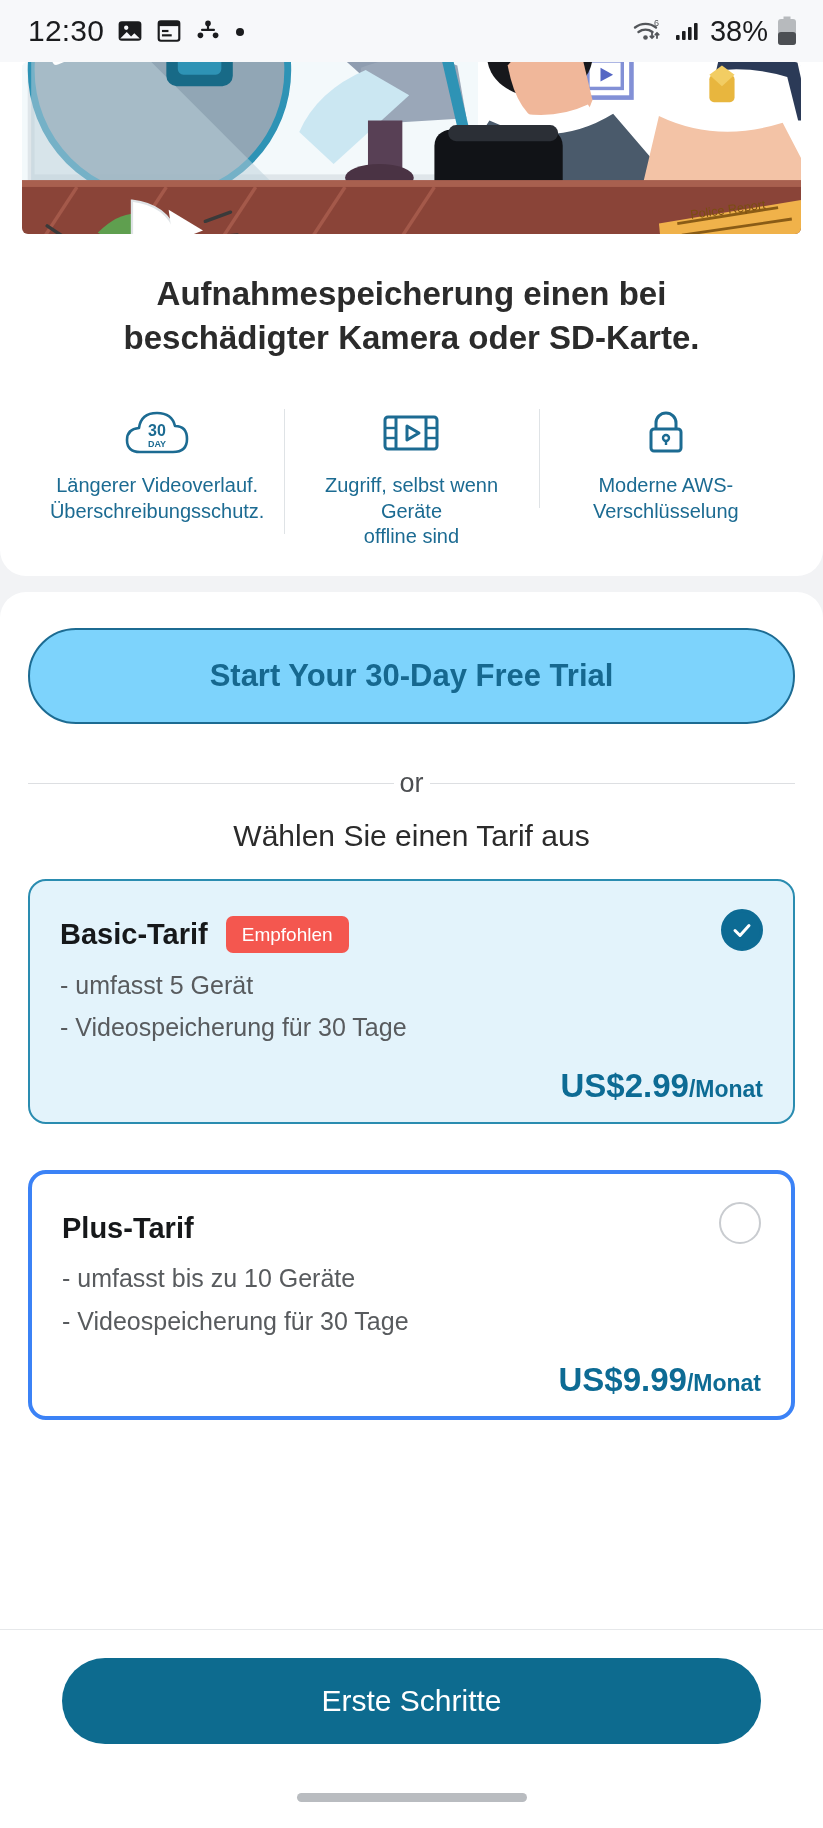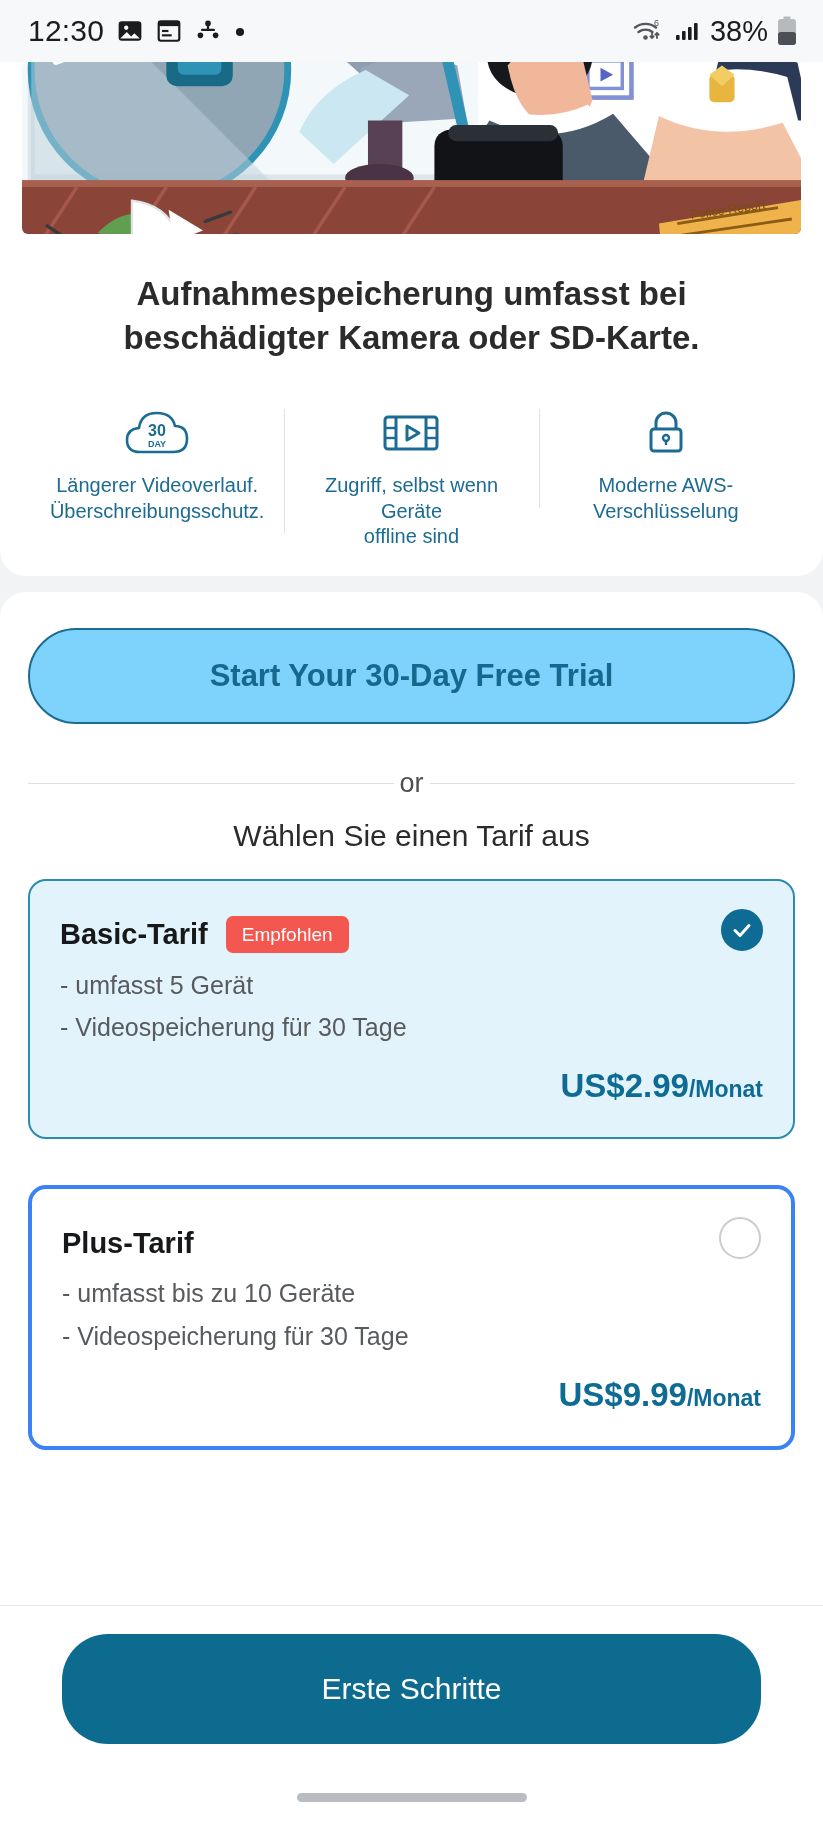--- a/index.html
+++ b/index.html
@@ -64,21 +64,21 @@
   }
 
   .or-row { display:flex; align-items:center; margin:44px 28px 0; gap:6px; }
   .or-row .line { flex:1 1 auto; height:1px; background:#dddfe2; }
   .or-row .or-text { font-size:27px; color:#4d4f52; }
 
   .choose-title { text-align:center; font-size:30px; color:#2b2b2b; margin:20px 0 0; }
 
   .plans { margin:26px 28px 0; }
   .plan {
-    border-radius:18px; padding:28px 30px 32px;
+    border-radius:18px; padding:28px 30px 17px;
     position:relative; margin-bottom:46px;
   }
   .plan.selected { background:#e3f3fb; border:2px solid #2a8cb0; }
   .plan.unselected { background:#fff; border:4px solid #3b82f6; }
   .plan-head { display:flex; align-items:center; min-height:52px; }
   .plan-name { font-size:29px; font-weight:700; color:#16181a; }
   .badge {
     margin-left:18px; background:#f4574f; color:#fff; font-size:19px;
     padding:9px 16px; border-radius:7px; line-height:1;
   }
@@ -93,21 +93,21 @@
   .price-row { text-align:right; margin-top:22px; }
   .price-main { font-size:33px; font-weight:700; color:#0d6b94; }
   .price-per { font-size:23px; font-weight:700; color:#0d6b94; }
 
   
   .bottombar {
     flex:0 0 auto; background:#fff; border-top:1px solid #e6e8ea;
     padding:28px 62px 22px;
   }
   .cta {
-    height:110px; border-radius:46px; background:#0d6b8f; color:#fff;
+    height:86px; border-radius:46px; background:#0d6b8f; color:#fff;
     display:flex; align-items:center; justify-content:center;
     font-size:30px;
   }
   .navbar { flex:0 0 62px; background:#fff; display:flex; align-items:center; justify-content:center; }
   .nav-pill { width:230px; height:9px; border-radius:6px; background:#b9bcc0; }
 </style>
 </head>
 <body>
 
 <div class="phone">
@@ -252,21 +252,21 @@
           <path d="M556 152 l132 -22 l10 42 l-140 0 z" fill="#f0b24a"></path>
           <g stroke="#8a5c16" stroke-width="2.5">
             <path d="M572 152 l88 -14"></path>
               <path d="M576 162 l96 -14"></path>
           </g>
           <text x="584" y="148" font-size="11" font-family="Liberation Sans" fill="#7a4e10" transform="rotate(-8 584 148)">Police Report</text>
         </svg>
       </div>
 
       <div class="headline">
-        <span>Aufnahmespeicherung umfasst bei</span><br>
+        <span>Aufnahmespeicherung einen bei</span><br>
         <span>beschädigter Kamera oder SD-Karte.</span>
       </div>
 
       <div class="features">
 
         <div class="feature">
           <div class="f-icon">
             <svg width="66" height="50" viewBox="0 0 66 50">
               <path d="M16 44 q-13 0 -13 -12 q0 -11 12 -12 q2 -15 18 -15 q15 0 18 13 q12 0 12 13 q0 13 -14 13 z" fill="#ffffff" stroke="#1c6b92" stroke-width="2.6" stroke-linejoin="round"></path>
               <text x="33" y="28" font-size="16" font-weight="bold" font-family="Liberation Sans" fill="#1c6b92" text-anchor="middle">30</text>

